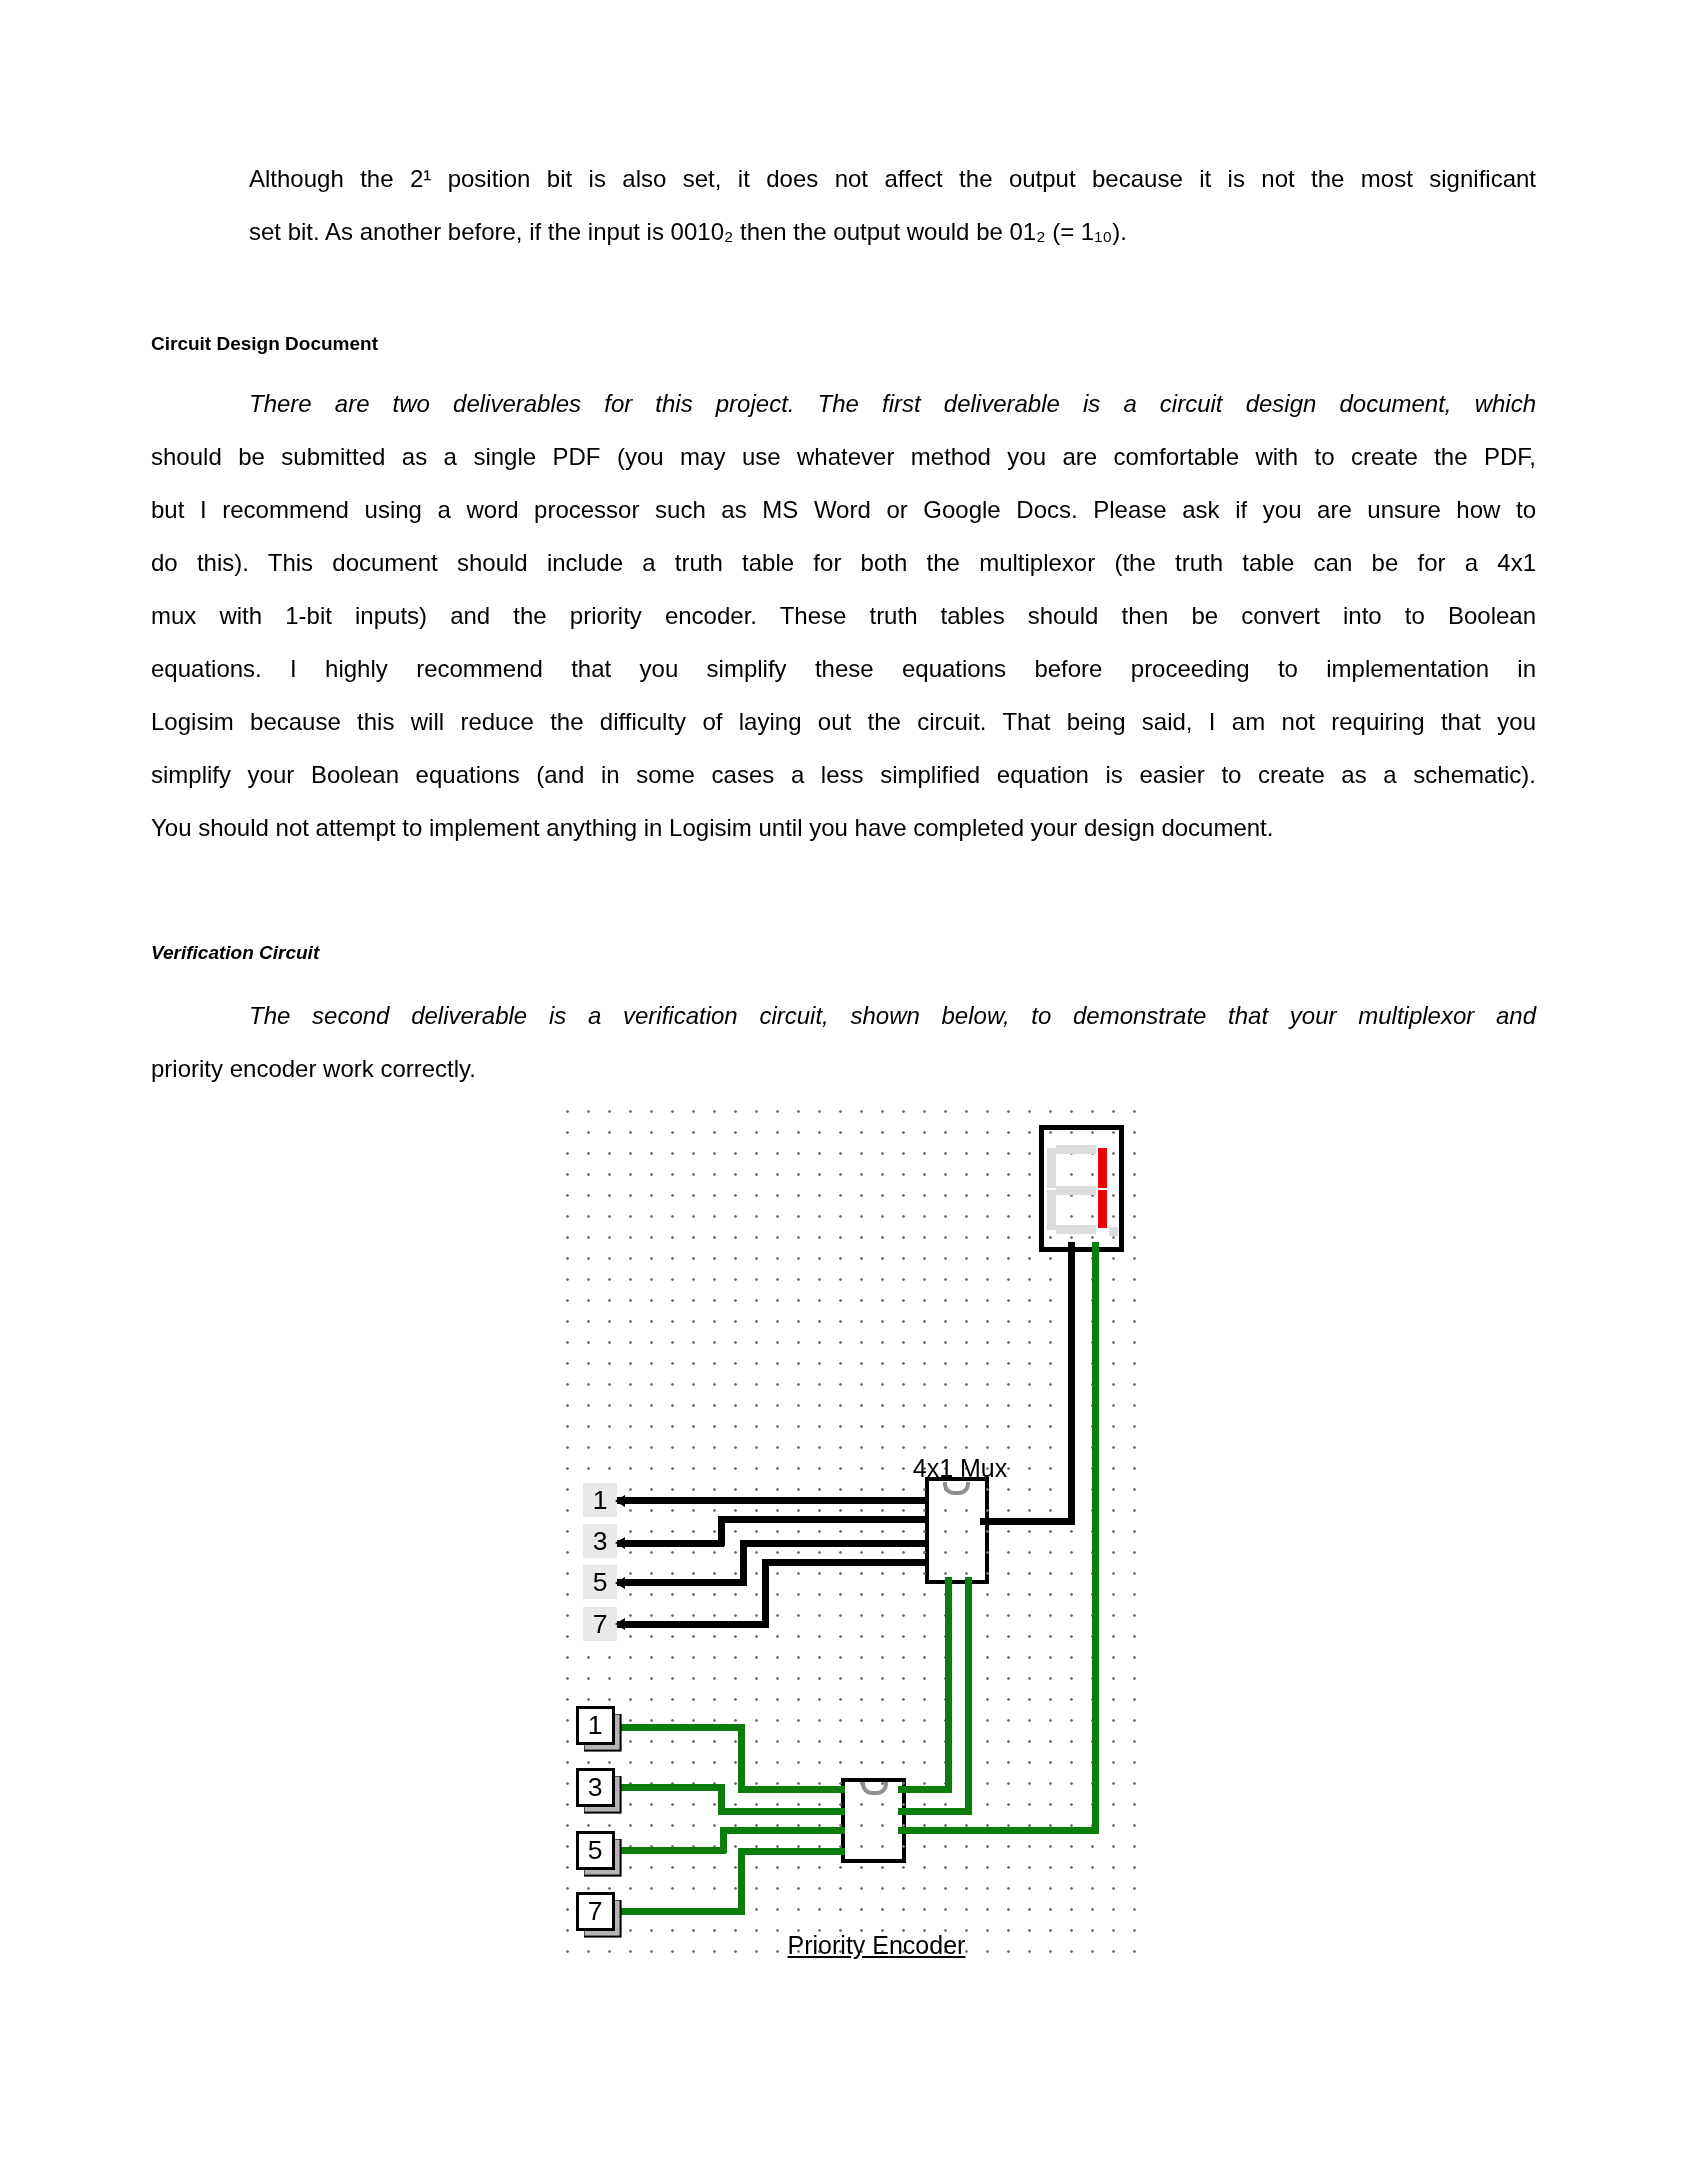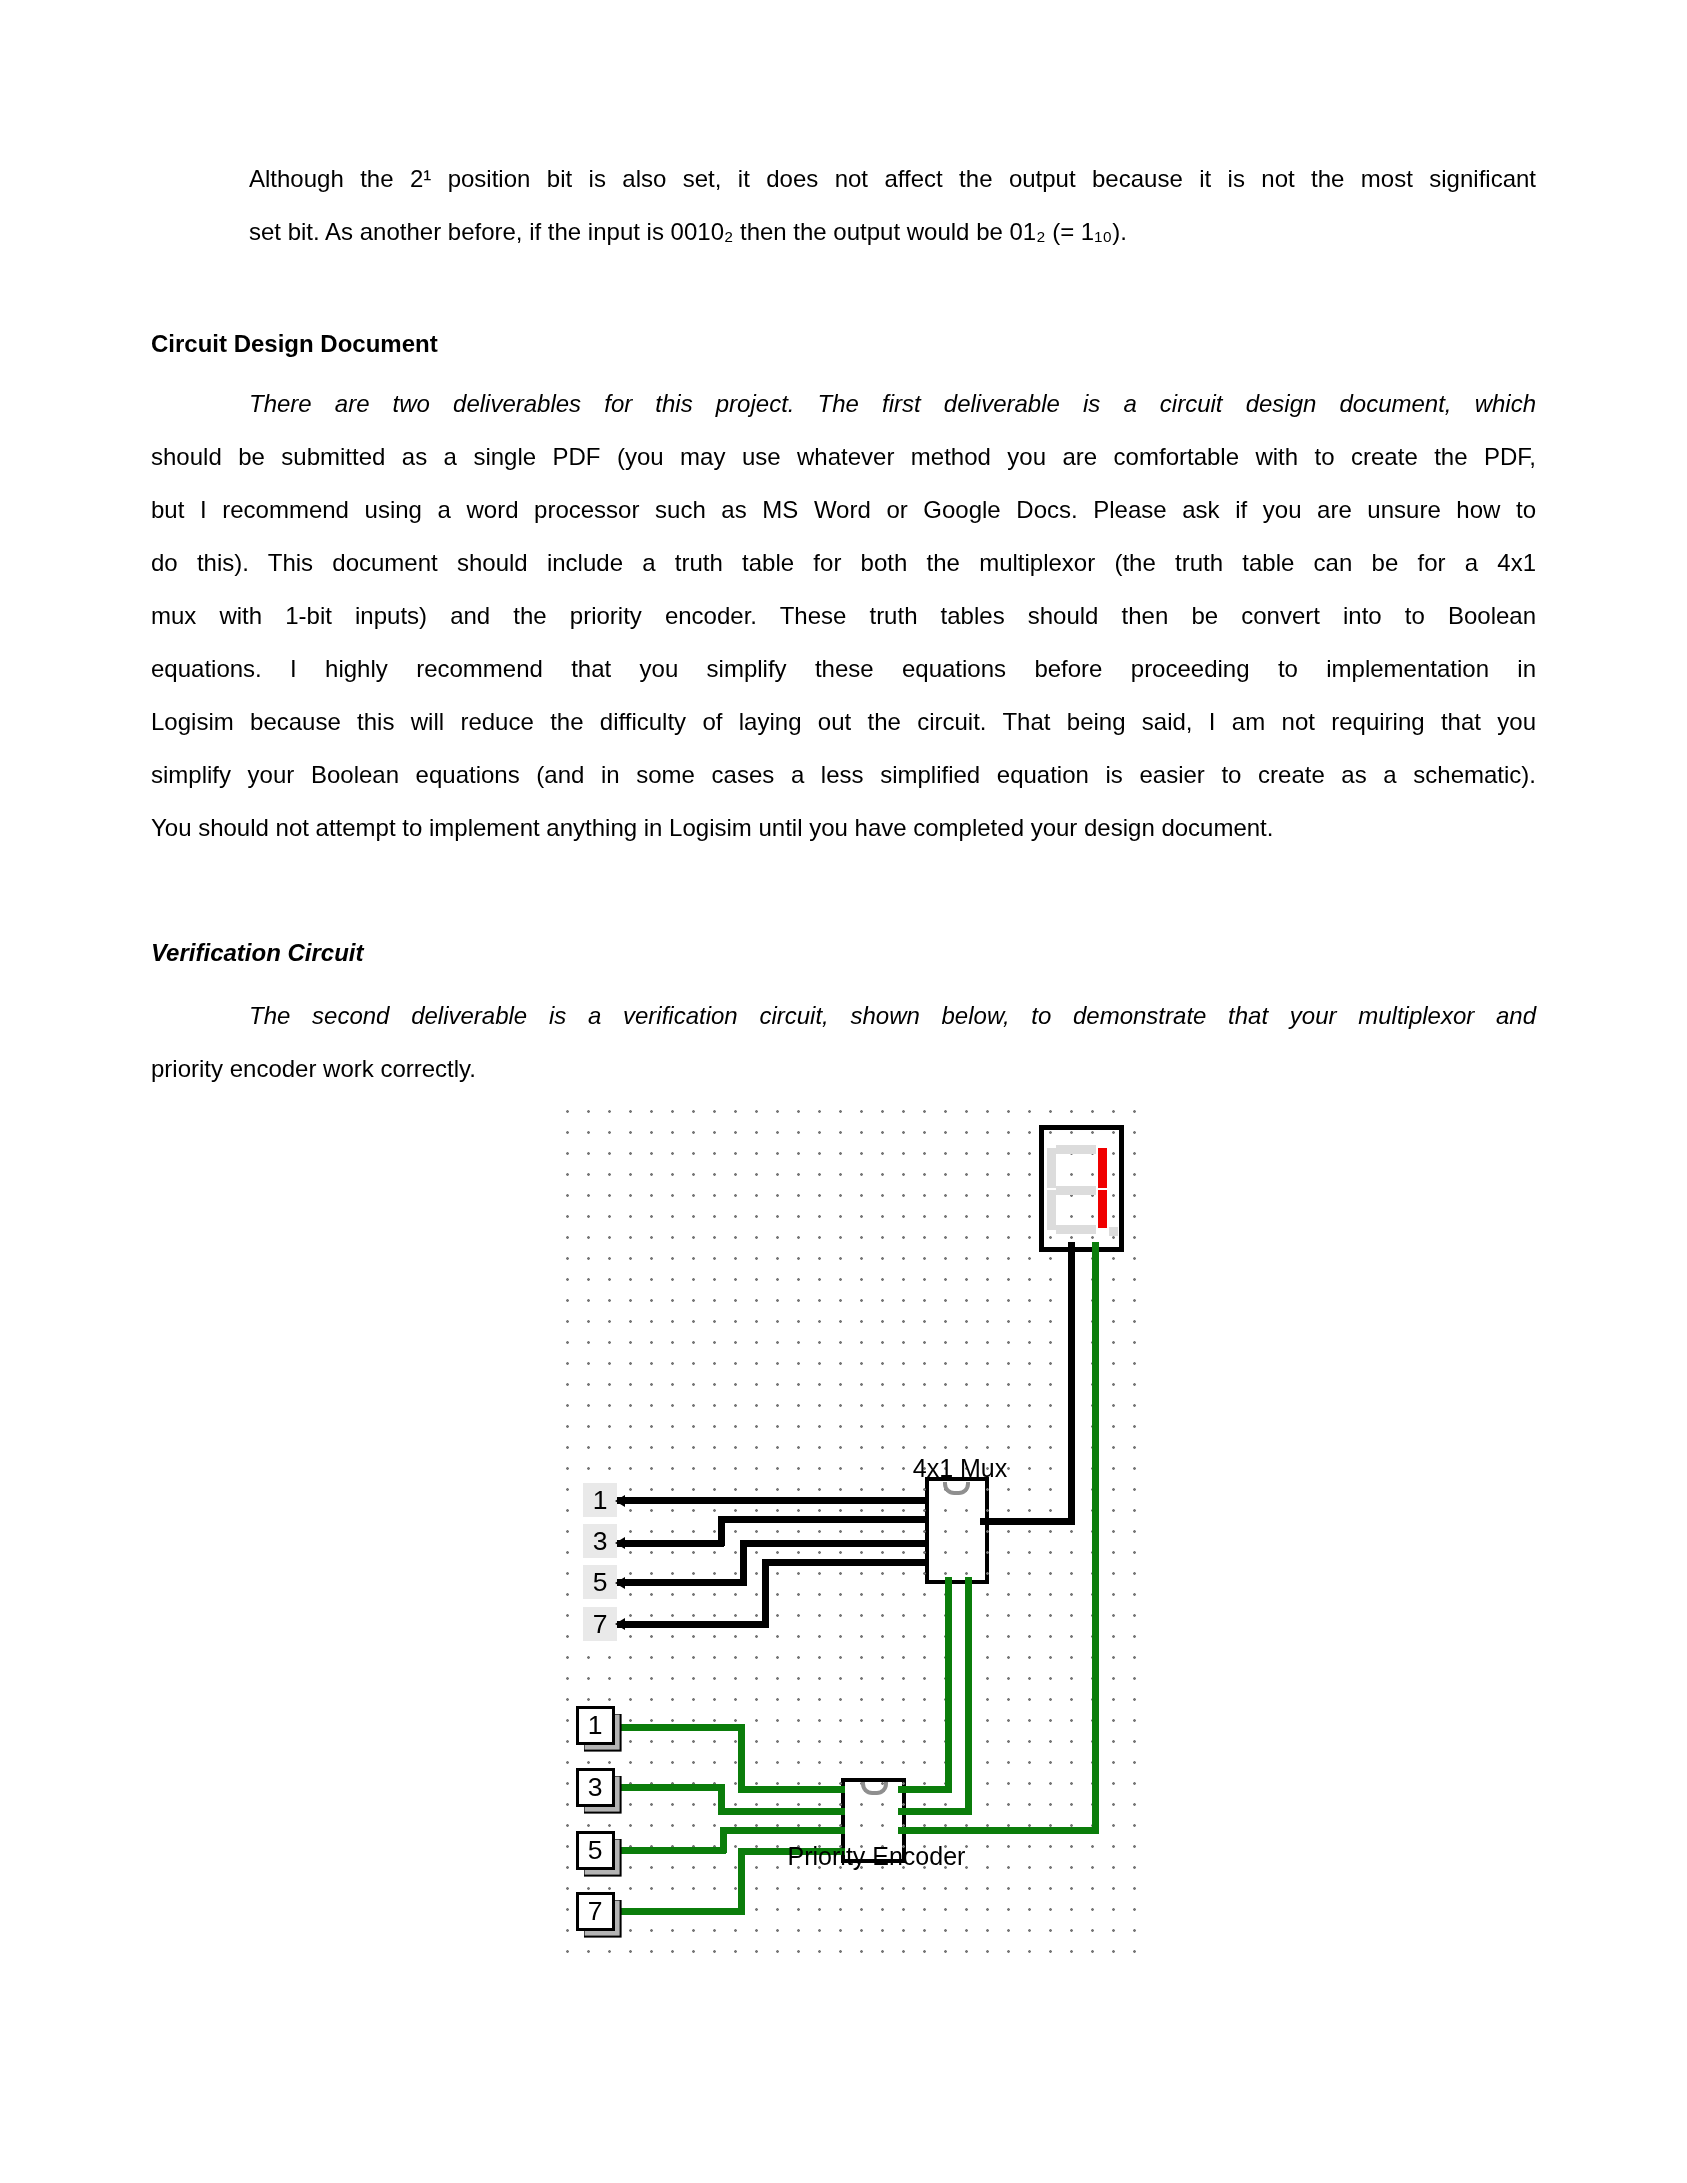--- a/index.html
+++ b/index.html
@@ -7,21 +7,21 @@
     position:relative;width:1687px;height:2183px;background:#ffffff;
     font-family:"Liberation Sans","DejaVu Sans",sans-serif;color:#000;
     overflow:hidden;
   }
   
   .tblock{position:absolute;}
   .line{font-size:24px;line-height:53px;white-space:nowrap;}
   .line.wrapj{white-space:normal;text-align:justify;text-align-last:justify;}
   .line.ind{padding-left:98px;font-style:italic;}
   .line.b{font-weight:normal;}
-  .heading{position:absolute;font-size:24px;font-weight:bold;line-height:30px;}
+  .heading{position:absolute;font-size:19px;font-weight:bold;line-height:30px;}
   
   .canvas{position:absolute;left:551px;top:1093px;width:590px;height:870px;}
   .grid{
     position:absolute;left:0;top:0;right:0;bottom:0;z-index:2;pointer-events:none;
     background-image:radial-gradient(circle,var(--grid_dot) 1.1px,transparent 1.6px);
     background-size:21px 21px;background-position:6px 8px;
   }
   .cbox{position:absolute;background:#fff;border:4.6px solid var(--component_border);z-index:1;}
   .dispbox{position:absolute;background:#fff;border:5.3px solid var(--component_border);z-index:1;}
   .seg{position:absolute;z-index:4;}
@@ -164,17 +164,17 @@
         <span>3</span>
       </div>
     <div class="lsbutton" style="left:24.5px;top:738px;">
         <span>5</span>
       </div>
     <div class="lsbutton" style="left:24.5px;top:799px;">
         <span>7</span>
       </div>
 
     <div class="complabel" style="left:356px;top:353px;width:106px;margin-top:8px;">4x1 Mux</div>
-    <div class="complabel" style="left:233px;top:749px;width:185px;">Priority Encoder</div>
+    <div class="complabel" style="left:233px;top:838px;width:185px;text-decoration:underline;">Priority Encoder</div>
 
   </div>
 </div>
 
 
 </body></html>

